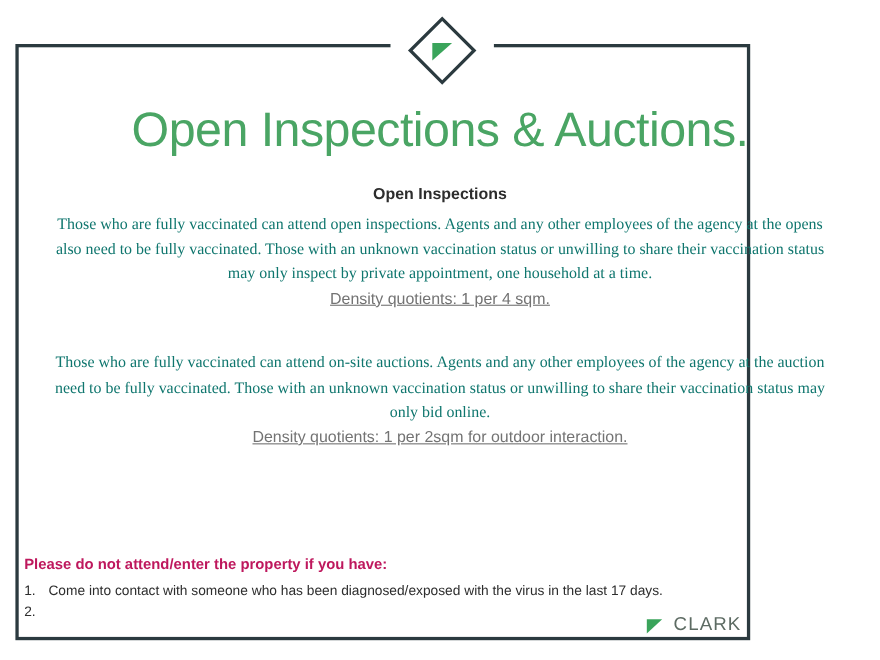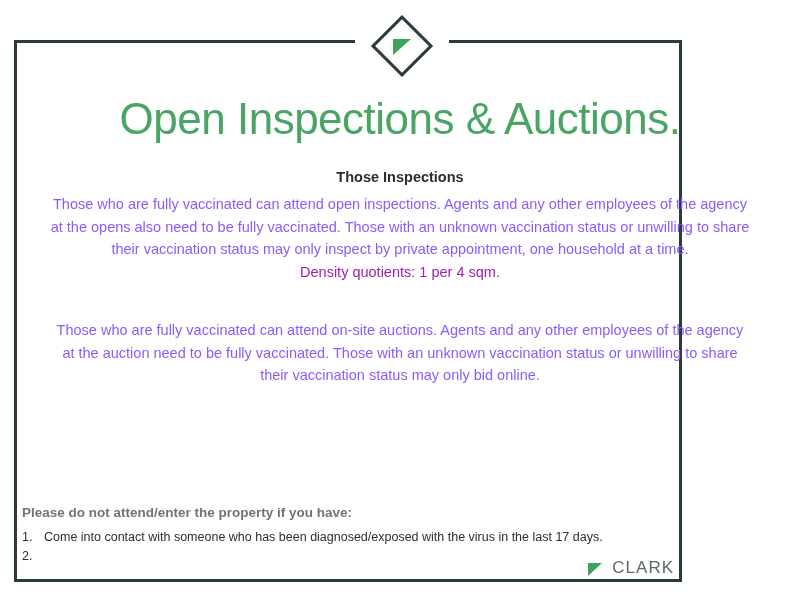--- a/index.html
+++ b/index.html
@@ -88,44 +88,46 @@
     margin-bottom: 18px;
   }
   .section-heading {
     font-size: 14.5px;
     font-weight: bold;
     color: #2d2d2d;
     margin: 0 0 8px 0;
   }
   .section-body {
     font-size: 14.5px;
-    color: #8b5cf6;
+    color: #0f766e;
     line-height: 1.55;
     margin: 0 auto;
     width: 700px;
+    font-family: Liberation Serif, serif;
   }
   .density {
     font-size: 14.5px;
-    color: #a21caf;
+    color: #737373;
     line-height: 1.55;
     margin: 0;
+    text-decoration: underline;
   }
   .spacer {
     height: 18px;
   }
   
   .notice {
     position: absolute;
     left: 22px;
     top: 505px;
     width: 600px;
     text-align: left;
   }
   .notice-title {
-    color: #737373;
+    color: #be185d;
     font-weight: bold;
     font-size: 13.5px;
     margin: 0 0 8px 0;
   }
   .notice-list {
     margin: 0;
     padding: 0;
     list-style: none;
   }
   .notice-list li {
@@ -172,29 +174,30 @@
   <div class="diamond-wrap">
     <div class="diamond"></div>
     <div class="diamond-inner"></div>
   </div>
 
   <div class="content">
 
     <h1 class="title">Open Inspections &amp; Auctions.</h1>
 
     <div class="section">
-      <p class="section-heading">Those Inspections</p>
+      <p class="section-heading">Open Inspections</p>
       <p class="section-body">Those who are fully vaccinated can attend open inspections. Agents and any other employees of the agency at the opens also need to be fully vaccinated. Those with an unknown vaccination status or unwilling to share their vaccination status may only inspect by private appointment, one household at a time.</p>
       <p class="density">Density quotients:  1 per 4 sqm.</p>
     </div>
 
     <div class="spacer"></div>
 
     <div class="section">
       <p class="section-body">Those who are fully vaccinated can attend on-site auctions. Agents and any other employees of the agency at the auction need to be fully vaccinated.  Those with an unknown vaccination status or unwilling to share their vaccination status may only bid online.</p>
+      <p class="density">Density quotients: 1 per 2sqm for outdoor interaction.</p>
     </div>
 
   </div>
 
   <div class="notice">
     <p class="notice-title">Please do not attend/enter the property if you have:</p>
     <ul class="notice-list">
       <li>
         <span class="notice-num">1.</span>
         <span>Come into contact with someone who has been diagnosed/exposed with the virus in the last 17 days.</span>

